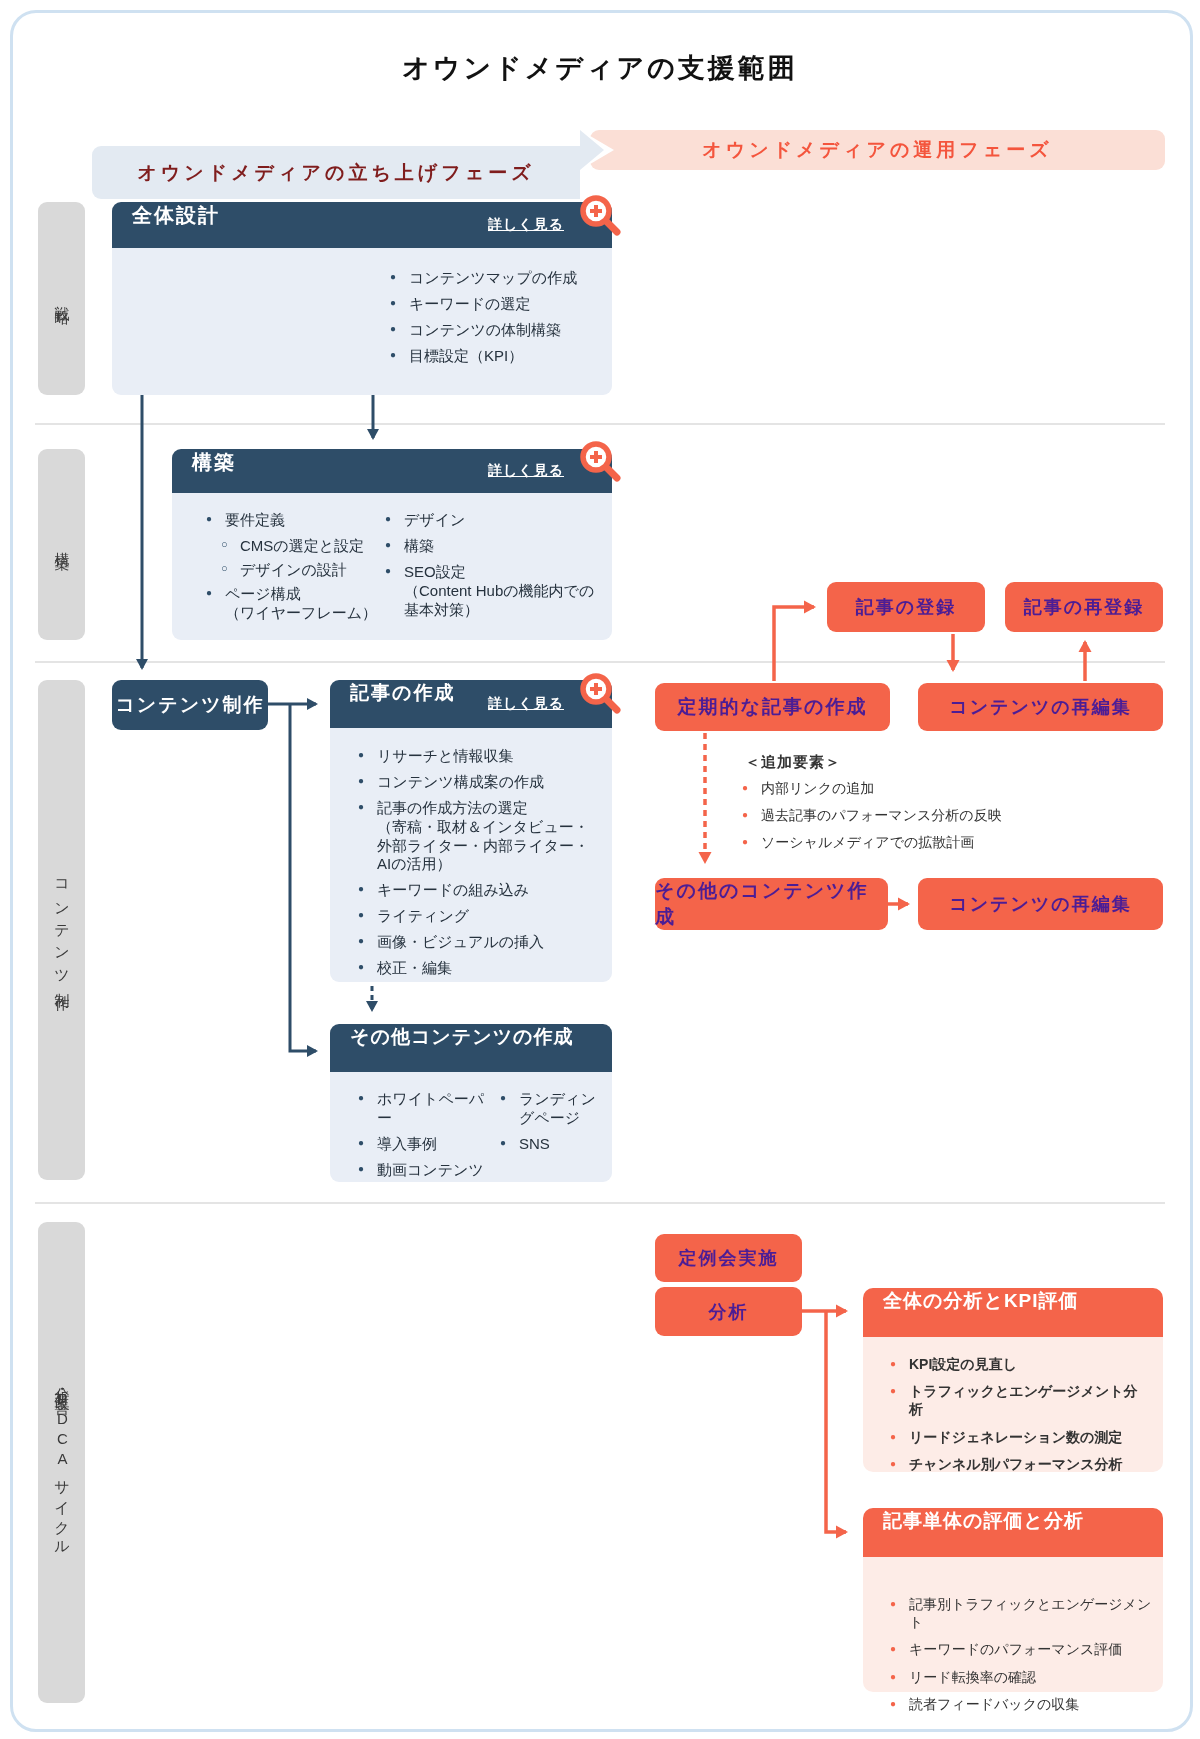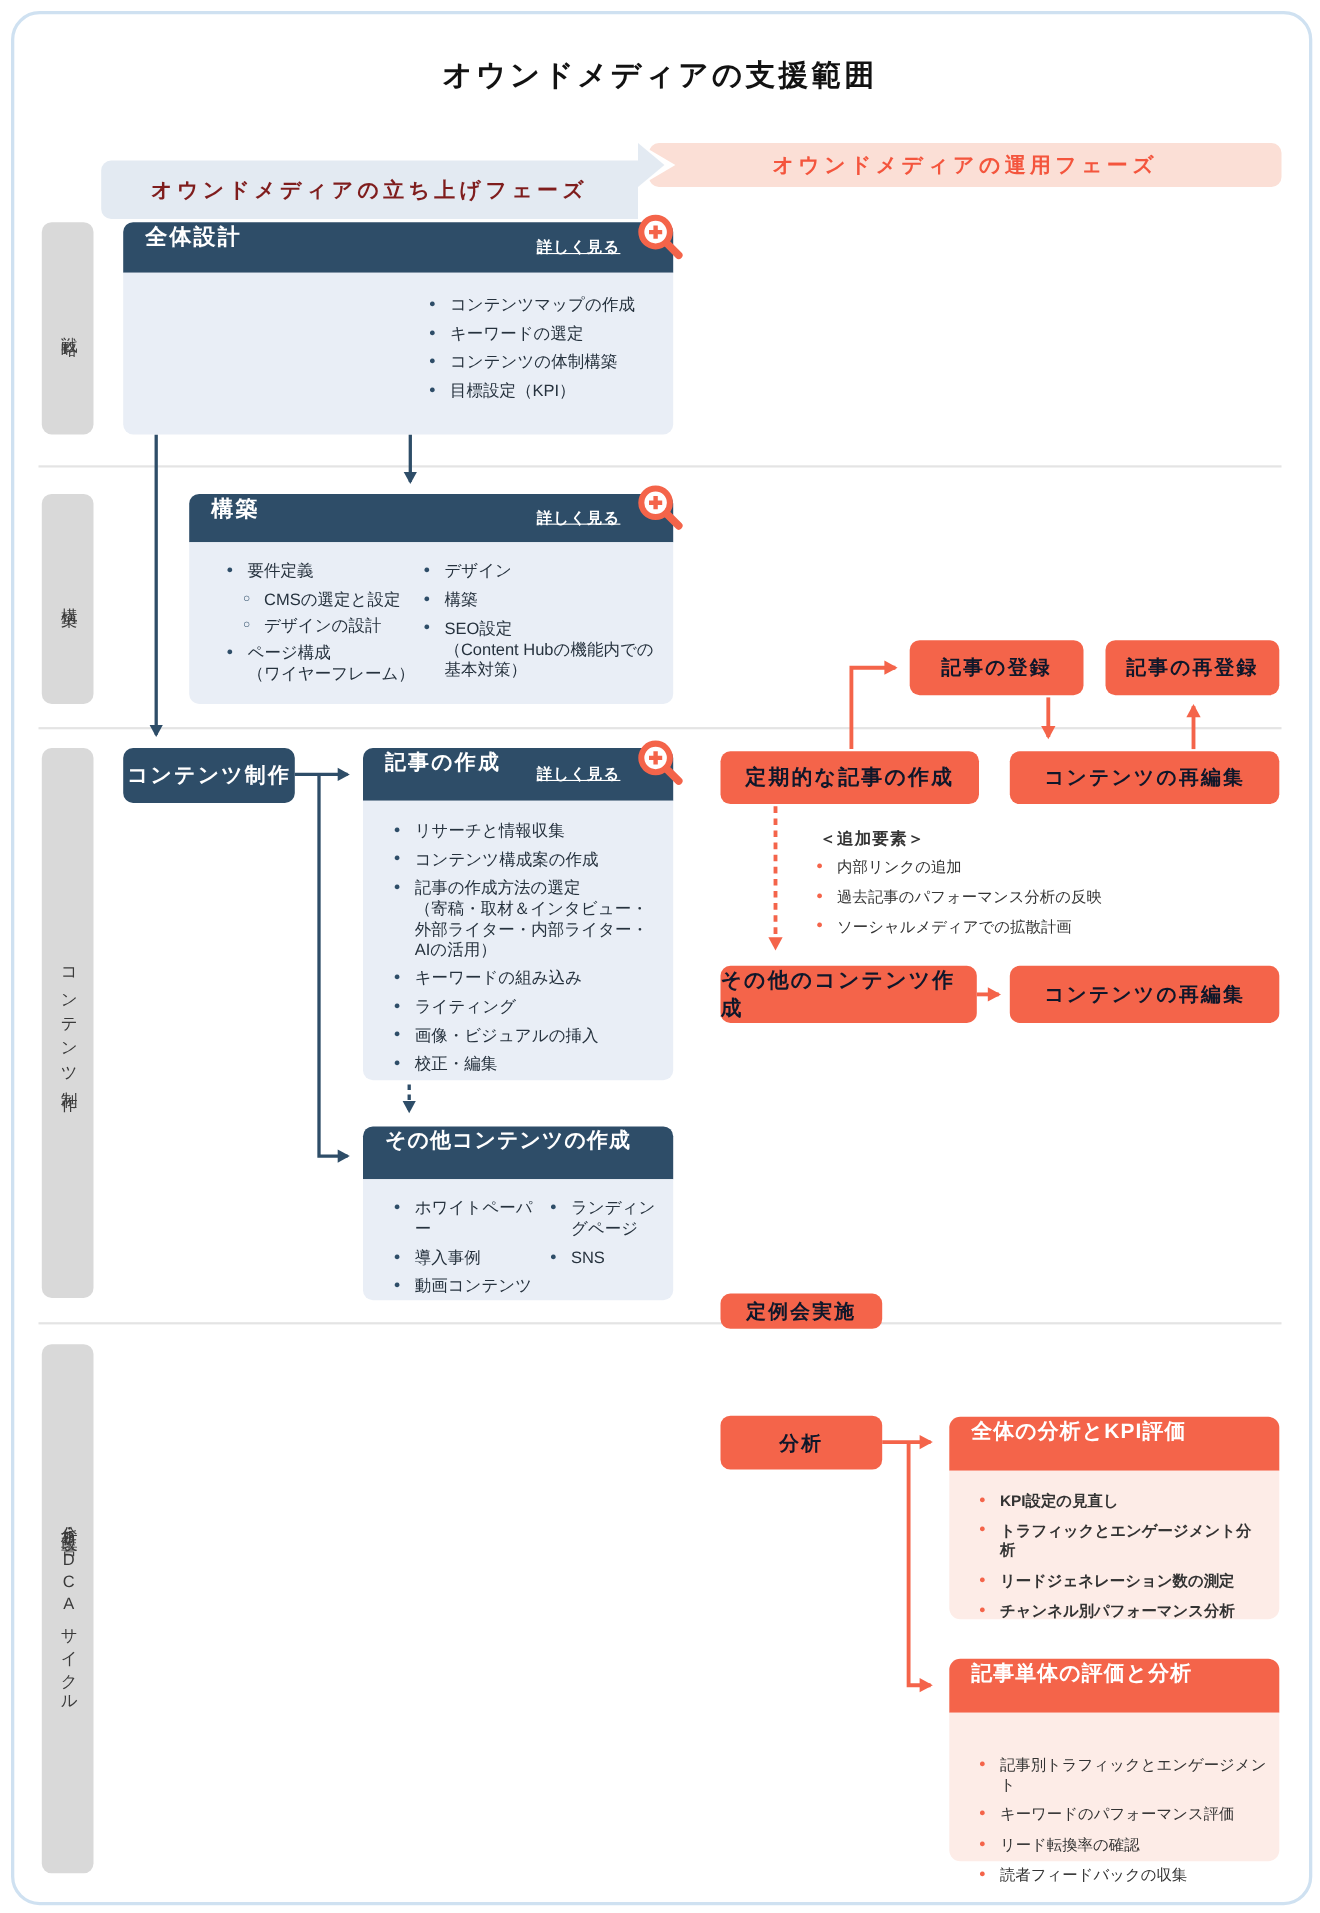--- a/index.html
+++ b/index.html
@@ -27,21 +27,21 @@
   ul{list-style:none;margin:0;padding:0;position:absolute;}
   .blist li{position:relative;padding-left:19px;margin:0 0 7px 0;font-size:15px;line-height:1.26;color:#26323e;}
   .blist li::before{content:"●";position:absolute;left:0;top:2px;font-size:10px;color:#2e4d68;}
   .blist li.sub{margin-left:15px;margin-bottom:5px;}
   .blist li.sub::before{content:"○";font-size:11px;top:1px;}
   .blist .note{display:block;}
   .plist li{position:relative;padding-left:19px;margin:0 0 9px 0;font-size:14px;line-height:1.3;color:#333;}
   .plist li::before{content:"●";position:absolute;left:0;top:2px;font-size:10px;color:#f4644a;}
   
   .nbox{position:absolute;background:#2e4d68;border-radius:9px;color:#fff;font-weight:bold;display:flex;align-items:center;justify-content:center;font-size:19px;letter-spacing:2px;}
-  .obox{position:absolute;background:#f4644a;border-radius:9px;color:#0f172a;font-weight:bold;display:flex;align-items:center;justify-content:center;font-size:18px;letter-spacing:2px;}
+  .obox{position:absolute;background:#f4644a;border-radius:9px;color:#4c1d95;font-weight:bold;display:flex;align-items:center;justify-content:center;font-size:18px;letter-spacing:2px;}
   .add-title{position:absolute;font-size:15px;font-weight:bold;color:#333;letter-spacing:1px;}
   svg.flow{position:absolute;left:0;top:0;pointer-events:none;}
 </style>
 </head>
 <body>
 
 <div id="stage">
   <div class="card"></div>
 
   <div class="title">オウンドメディアの支援範囲</div>
@@ -207,21 +207,21 @@
     <li><span>ソーシャルメディアでの拡散計画</span></li>
   </ul>
 
   <div class="obox" style="left:655px;top:878px;width:233px;height:52px;font-size:19px;">
       <span>その他のコンテンツ作成</span>
     </div>
   <div class="obox" style="left:918px;top:878px;width:245px;height:52px;">
       <span>コンテンツの再編集</span>
     </div>
 
-  <div class="obox" style="left:655px;top:1176px;width:147px;height:32px;">
+  <div class="obox" style="left:655px;top:1234px;width:147px;height:48px;">
       <span>定例会実施</span>
     </div>
   <div class="obox" style="left:655px;top:1287px;width:147px;height:49px;">
       <span>分析</span>
     </div>
 
   <div class="panel" style="left:863px;top:1288px;width:300px;">
     <div class="phead orange" style="font-size:19px;letter-spacing:1px;">
       <span>全体の分析とKPI評価</span>
     </div>

